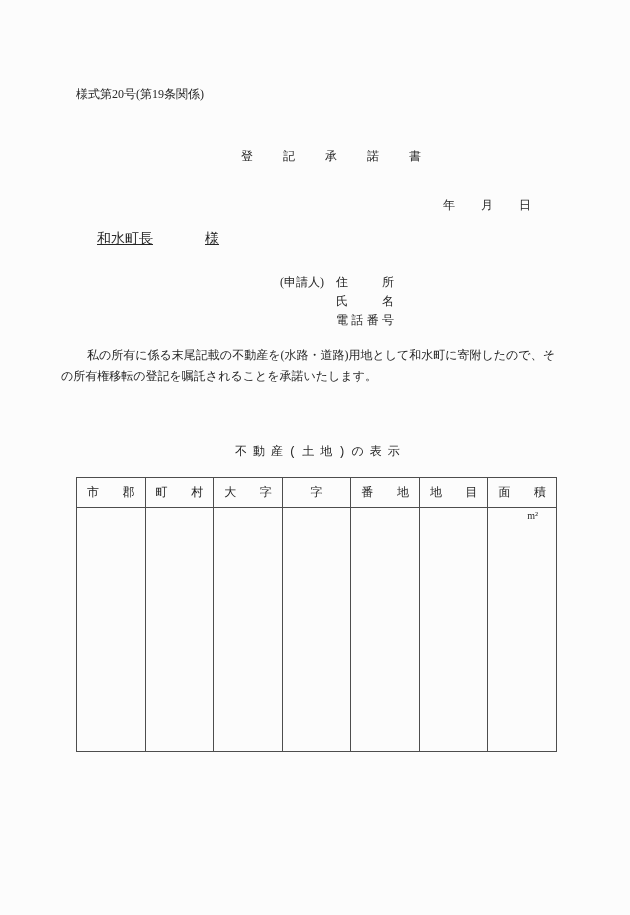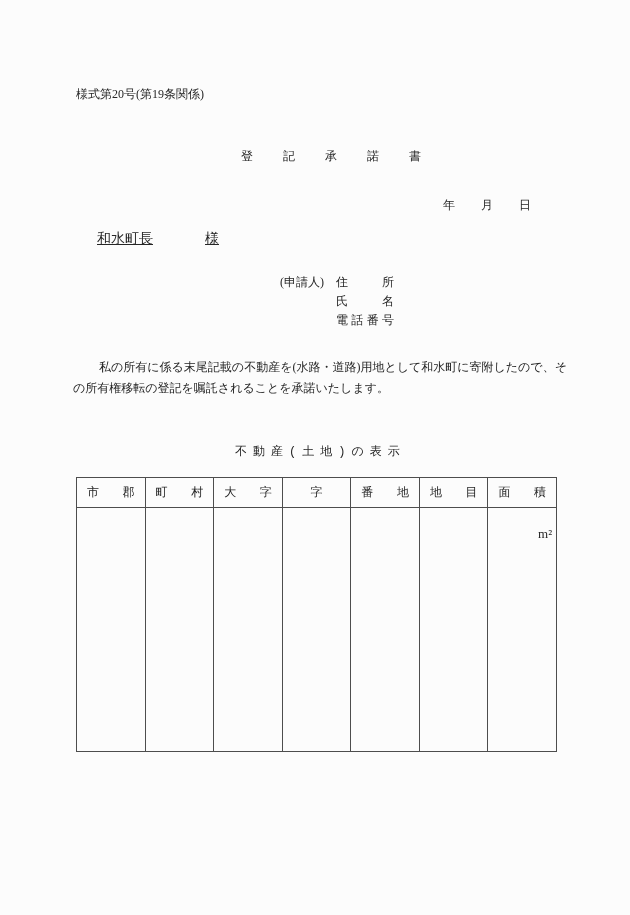--- a/index.html
+++ b/index.html
@@ -45,21 +45,21 @@
     display: flex; align-items: flex-start; font-size: 12px;
   }
   .app-label { white-space: nowrap; line-height: 19px; }
   .app-fields { margin-left: 12px; display: flex; flex-direction: column; }
   .field {
     width: 58px; display: flex; justify-content: space-between;
     line-height: 19px; white-space: nowrap;
   }
   .body-text {
     position: absolute; left: 61px; top: 345px; width: 520px;
-    margin: 12px; font-size: 12px; line-height: 21px; text-indent: 26px;
+    margin: 0; font-size: 12px; line-height: 21px; text-indent: 26px;
   }
   .table-caption {
     position: absolute; left: 235px; top: 443px;
     font-size: 12px; letter-spacing: 0.5em; white-space: nowrap; font-family: Liberation Mono, monospace;
   }
   .land-table {
     position: absolute; left: 76px; top: 477px;
     width: 481px; height: 275px;
     border: 1px solid var(--border);
     background: transparent;
@@ -78,23 +78,22 @@
     flex: 1; display: flex; justify-content: space-between;
     padding: 0 10px;
   }
   .tbody { display: flex; height: 243px; }
   .td {
     flex: 1; position: relative;
     border-right: 1px solid var(--border);
   }
   .td:last-child { border-right: none; }
   .unit {
-    position: absolute; top: 2px; right: 4px;
-    font-size: 13px;
-    margin-top: 16px;
+    position: absolute; top: 2px; right: 18px;
+    font-size: 10px;
   }
 </style>
 </head>
 <body>
 
 <div class="page">
 
   <div class="form-number">様式第20号(第19条関係)</div>
 
   <h1 class="doc-title">登記承諾書</h1>

